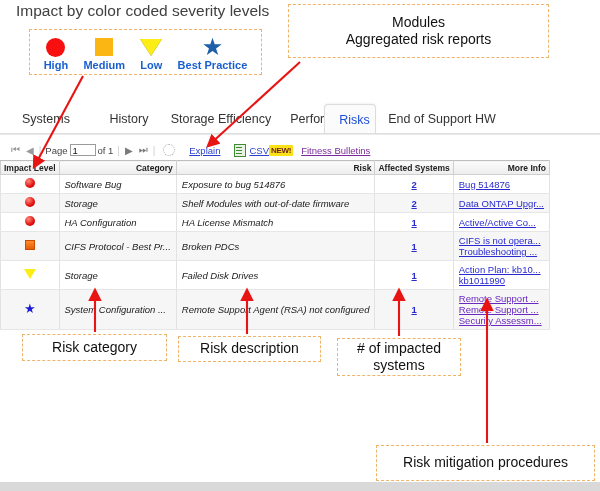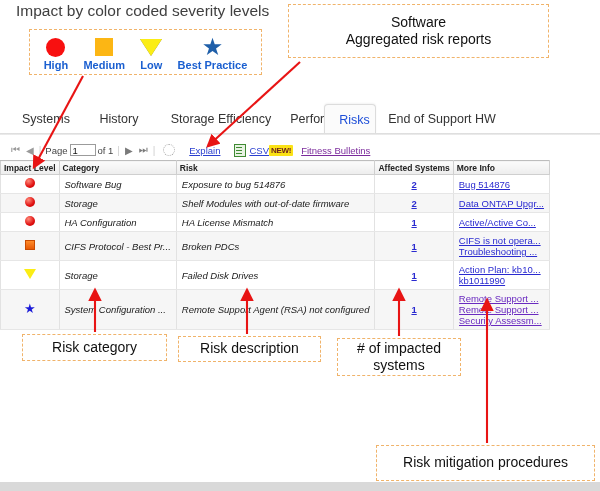--- a/index.html
+++ b/index.html
@@ -112,21 +112,21 @@
   #risk-table{
     position:absolute;left:0;top:160px;width:536px;
     border-collapse:collapse;
     font-size:9.5px;color:#222;
     background:#fff;
   }
   #risk-table th{
     background:linear-gradient(#fbfbfb,#ededed);
     border:1px solid #cfcfcf;border-top:1px solid #bdbdbd;
     font-size:8.5px;font-weight:700;color:#222;
-    height:13px;padding:0 3px;text-align:left;white-space:nowrap;
+    height:13px;padding:0 3px;text-align:right;white-space:nowrap;
   }
   #risk-table td{
     border-left:1px solid #e2e2e2;border-right:1px solid #e2e2e2;
     border-bottom:1px solid #e6e6e6;
     padding:3px 5px;vertical-align:middle;
     font-size:9.5px;
   }
   #risk-table tr.alt td{background:#f6f6f6;}
   .c-impact{width:72px;text-align:center;}
   .c-cat{width:90px;}
@@ -176,27 +176,27 @@
         <span class="legend-label">Low</span>
       </div>
       <div class="legend-item">
         <span class="glyph g-star">★</span>
         <span class="legend-label">Best Practice</span>
       </div>
     </div>
   </div>
 
   <div class="callout" id="cal-download" style="left:288px;top:4px;width:261px;height:54px;flex-direction:column;">
-    <div>Software</div>
+    <div>Modules</div>
     <div>Aggregated risk reports</div>
   </div>
 
   <div id="tabbar">
     <div class="tab" style="left:10px;width:72px;">Systems</div>
-    <div class="tab" style="left:86px;width:66px;">History</div>
+    <div class="tab" style="left:96px;width:66px;">History</div>
     <div class="tab" style="left:162px;width:118px;">Storage Efficiency</div>
     <div class="tab" style="left:282px;width:88px;">Performance</div>
     <div class="tab active" style="left:324px;width:52px;">Risks</div>
     <div class="tab" style="left:380px;width:124px;">End of Support HW</div>
   </div>
   <div id="tab-underline"></div>
 
   <div id="toolbar">
     <span style="width:8px"></span>
     <span class="nav-ico">⏮</span>

